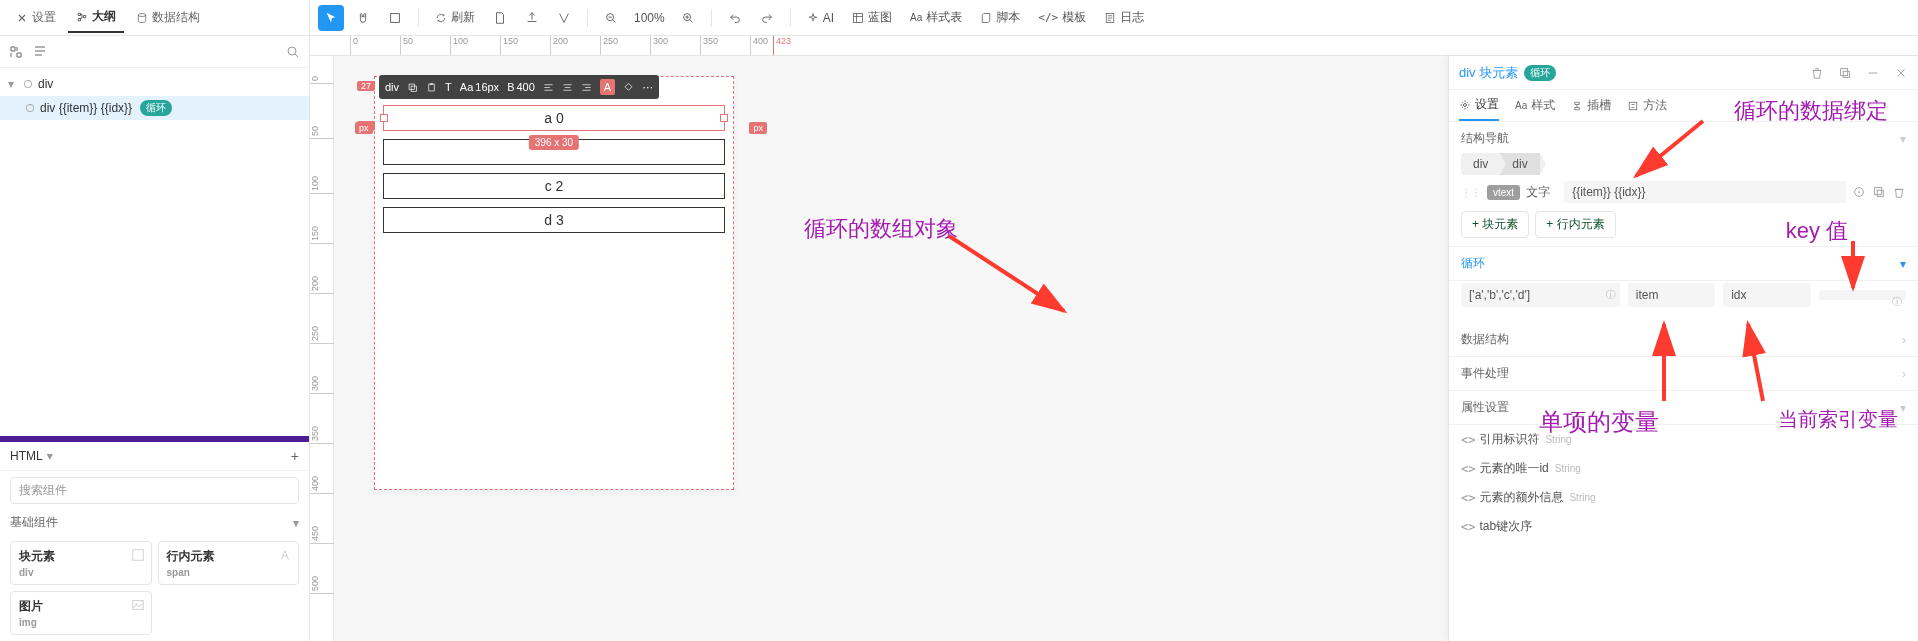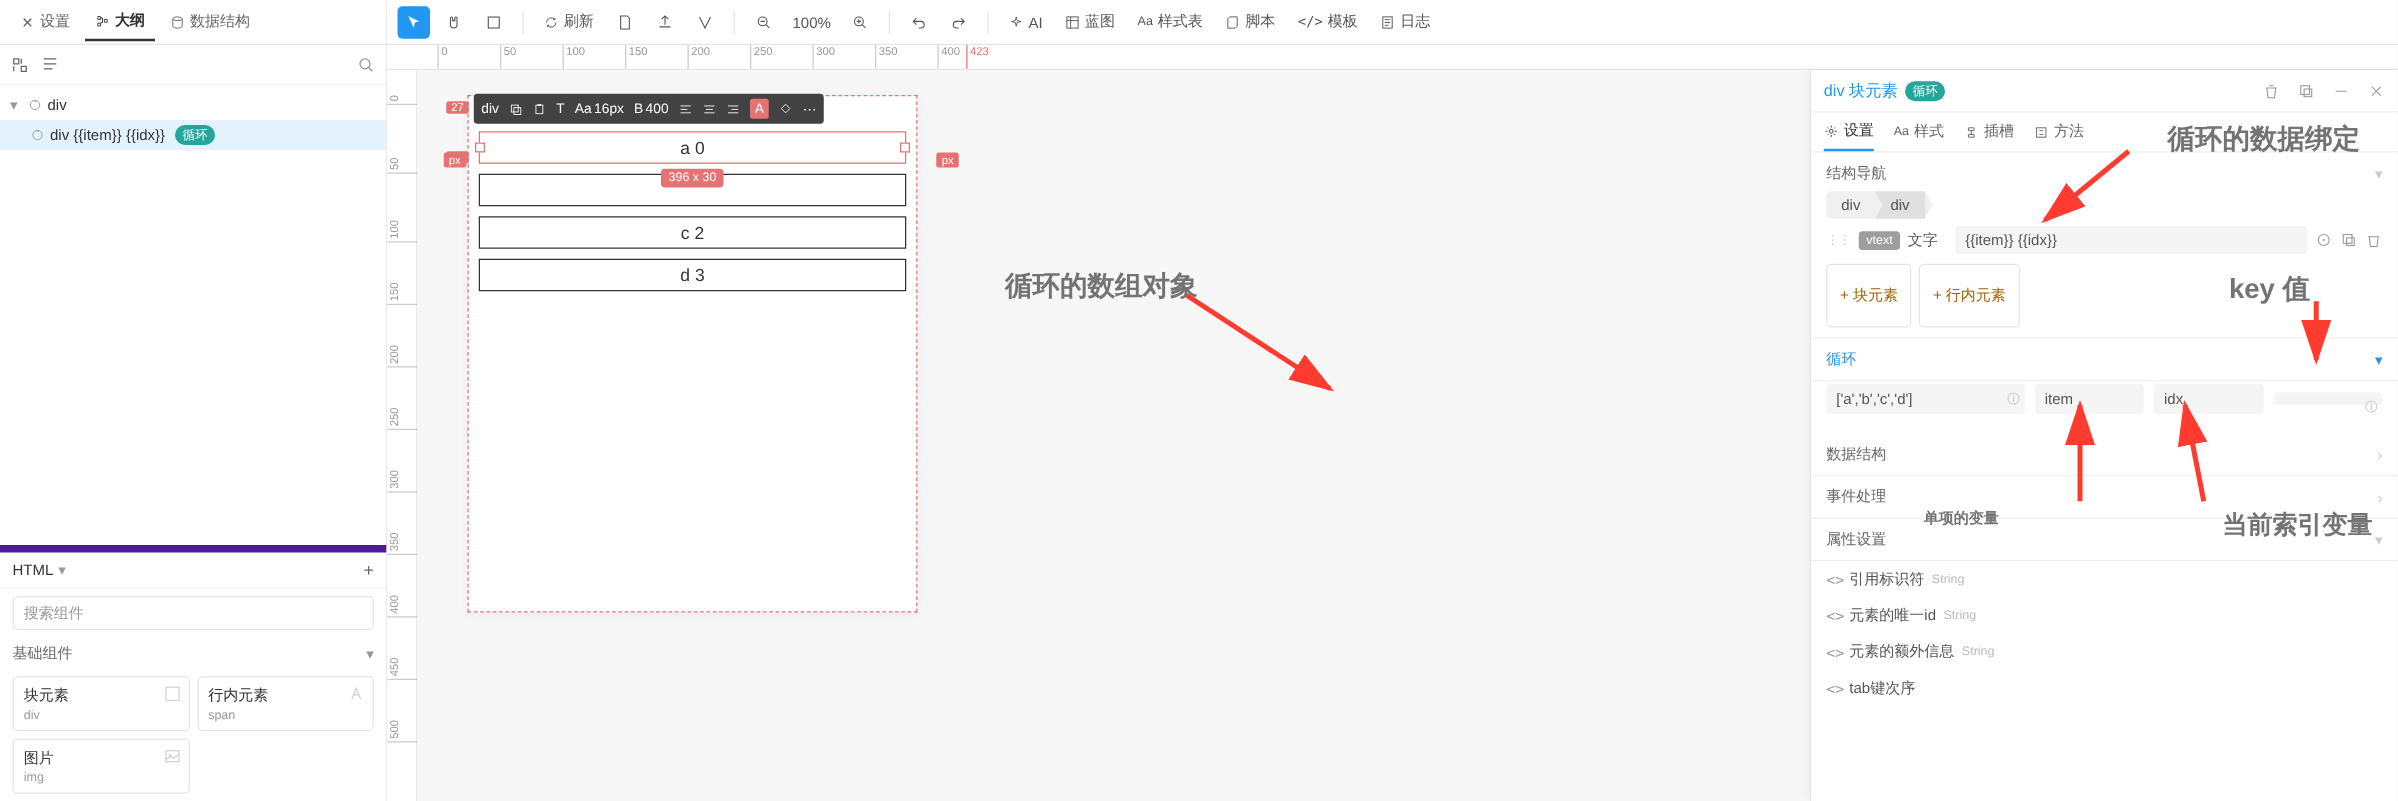--- a/index.html
+++ b/index.html
@@ -22,21 +22,21 @@
 .tree-row .caret { width: 10px; color: #999; }
 .tree-row .nicon { width: 12px; height: 12px; color: #999; }
 .tree-row.indent1 { padding-left: 24px; }
 .tree-row .tag-loop { background: #26a69a; color: #fff; border-radius: 8px; padding: 1px 6px; font-size: 10px; margin-left: 4px; }
 .left-bottom { margin-top: auto; border-top: 6px solid #4c1d95; display: flex; flex-direction: column; }
 .html-head { display: flex; align-items: center; padding: 6px 10px; border-bottom: 1px solid #f0f0f0; }
 .html-head .plus { margin-left: auto; color: #666; cursor: pointer; font-size: 14px; }
 .search-box { border: 1px solid #e5e5e5; border-radius: 4px; padding: 4px 8px; margin: 6px 10px; color: #999; font-size: 12px; }
 .basic-comp-head { display: flex; align-items: center; padding: 4px 10px; color: #666; font-size: 12px; }
 .basic-comp-head .arrow { margin-left: auto; color: #999; }
-.comp-grid { display: grid; grid-template-columns: 1fr 1fr; gap: 6px; padding: 6px 10px; }
+.comp-grid { display: grid; grid-template-columns: 1fr 1fr; gap: 6px; padding: 6px 10px; font-weight: bold; }
 .comp-card { border: 1px solid #e5e5e5; border-radius: 4px; padding: 6px 8px; display: flex; flex-direction: column; gap: 2px; position: relative; cursor: pointer; }
 .comp-card .cname { font-size: 12px; color: #333; }
 .comp-card .csub { font-size: 10px; color: #999; }
 .comp-card .cicon { position: absolute; right: 6px; top: 6px; width: 14px; height: 14px; color: #ccc; }
 
 
 .center { flex: 1; display: flex; flex-direction: column; background: #f7f7f7; position: relative; }
 .toolbar { height: 36px; background: #fff; border-bottom: 1px solid #e5e5e5; display: flex; align-items: center; padding: 0 8px; gap: 6px; }
 .toolbar .tbtn { width: 26px; height: 26px; display: flex; align-items: center; justify-content: center; cursor: pointer; border-radius: 4px; color: #555; }
 .toolbar .tbtn.primary { background: #2196f3; color: #fff; }
@@ -59,21 +59,21 @@
 .element-toolbar .etool.accent { background: #e57373; padding: 2px 4px; border-radius: 2px; }
 .loop-item { border: 1px solid #333; text-align: center; padding: 4px 0; margin-bottom: 8px; font-size: 14px; background: #fff; }
 .loop-item.selected { border: 1px solid #e57373; position: relative; }
 .loop-item.selected::before, .loop-item.selected::after { content:''; position: absolute; width: 6px; height: 6px; background: #fff; border: 1px solid #e57373; }
 .loop-item.selected::before { left: -4px; top: 50%; transform: translateY(-50%); }
 .loop-item.selected::after { right: -4px; top: 50%; transform: translateY(-50%); }
 .size-badge { position: absolute; left: 50%; transform: translateX(-50%); top: 58px; background: #e57373; color: #fff; font-size: 10px; padding: 2px 6px; border-radius: 3px; z-index: 5; }
 .add-btn-float { position: absolute; right: 10px; top: 260px; width: 22px; height: 22px; border-radius: 50%; background: #fff; border: 1px solid #ccc; display: flex; align-items: center; justify-content: center; color: #666; cursor: pointer; font-size: 14px; }
 
 
-.anno { position: absolute; color: #737373; font-size: 22px; font-weight: 700; pointer-events: none; z-index: 20; text-align: center; }
+.anno { position: absolute; color: #a21caf; font-size: 22px; font-weight: 400; pointer-events: none; z-index: 20; text-align: center; }
 .arrow-svg { position: absolute; pointer-events: none; z-index: 19; }
 
 
 .right-panel { width: 470px; background: #fff; border-left: 1px solid #e5e5e5; display: flex; flex-direction: column; position: absolute; right: 0; top: 56px; bottom: 0; box-shadow: -2px 0 8px rgba(0,0,0,0.05); }
 .right-head { display: flex; align-items: center; height: 34px; padding: 0 10px; border-bottom: 1px solid #f0f0f0; gap: 6px; }
 .right-head .title { color: #2196f3; font-size: 13px; }
 .right-head .loop-badge { background: #26a69a; color: #fff; font-size: 10px; padding: 1px 6px; border-radius: 8px; }
 .right-head .spacer { flex: 1; }
 .right-head .wicon { width: 14px; height: 14px; color: #999; cursor: pointer; margin-left: 8px; }
 .right-subtabs { display: flex; padding: 0 10px; gap: 16px; border-bottom: 1px solid #f0f0f0; height: 32px; align-items: center; }
@@ -87,21 +87,21 @@
 .bc-item:first-child { border-radius: 4px 0 0 4px; }
 .bc-item.active { background: #e0e0e0; }
 .bc-item::after { content: ''; position: absolute; right: -6px; top: 0; border-left: 6px solid #f0f0f0; border-top: 11px solid transparent; border-bottom: 11px solid transparent; z-index: 1; }
 .vtext-row { display: flex; align-items: center; gap: 6px; margin-top: 6px; }
 .vtext-row .drag-handle { color: #ccc; cursor: grab; font-size: 10px; }
 .vtext-row .vtag { background: #9e9e9e; color: #fff; font-size: 10px; padding: 2px 6px; border-radius: 3px; }
 .vtext-row .vlabel { font-size: 12px; color: #555; }
 .vtext-row .vinput { flex: 1; background: #f5f5f5; border: none; padding: 4px 8px; font-size: 12px; border-radius: 3px; margin-left: 8px; color: #555; }
 .vtext-row .vico { color: #999; cursor: pointer; width: 14px; }
 .add-el-row { display: flex; gap: 6px; margin-top: 8px; }
-.add-el-btn { border: 1px solid #e5e5e5; border-radius: 4px; padding: 16px 10px; font-size: 12px; color: #a16207; cursor: pointer; display: flex; align-items: center; gap: 4px; }
+.add-el-btn { border: 1px solid #e5e5e5; border-radius: 4px; padding: 4px 10px; font-size: 12px; color: #14532d; cursor: pointer; display: flex; align-items: center; gap: 4px; }
 .loop-section-head { color: #2196f3; font-size: 12px; padding: 8px 12px; display: flex; align-items: center; border-bottom: 1px solid #f0f0f0; }
 .loop-section-head .caret-r { margin-left: auto; color: #2196f3; }
 .loop-row-labels { display: flex; padding: 6px 12px 2px; gap: 8px; font-size: 11px; color: #999; }
 .loop-row-labels .lbl1 { flex: 2; }
 .loop-row-labels .lbl2, .loop-row-labels .lbl3, .loop-row-labels .lbl4 { flex: 1; }
 .loop-row-fields { display: flex; padding: 2px 12px 8px; gap: 8px; align-items: center; }
 .loop-field { background: #f5f5f5; border: none; padding: 5px 8px; font-size: 12px; border-radius: 3px; color: #555; position: relative; }
 .loop-field.f1 { flex: 2; }
 .loop-field.f2, .loop-field.f3, .loop-field.f4 { flex: 1; }
 .loop-field .info-ico { position: absolute; right: 4px; top: 5px; color: #bbb; font-size: 10px; }
@@ -516,21 +516,21 @@
         <path d="M25 5 L25 52" stroke="#ff3b30" stroke-width="4" fill="none" marker-end="url(#ah3)"></path>
       </svg>
 
     <div class="loop-row-fields">
       <div class="loop-field f1"><span>['a','b','c','d']</span><span class="info-ico">ⓘ</span></div>
       <div class="loop-field f2"><span>item</span></div>
       <div class="loop-field f3"><span>idx</span></div>
       <div class="loop-field f4"><span></span><span class="info-ico">ⓘ</span></div>
     </div>
 
-    <div class="anno" style="left:90px;top:350px;font-size:12px">单项的变量</div>
+    <div class="anno" style="left:90px;top:350px;font-size:24px">单项的变量</div>
     <svg class="arrow-svg" style="left:200px;top:260px" width="40" height="90">
         <defs>
           <marker id="ah4" markerWidth="10" markerHeight="10" refX="8" refY="3" orient="auto">
             <path d="M0,0 L0,6 L9,3 z" fill="#ff3b30"></path>
           </marker>
         </defs>
         <path d="M15 85 L15 8" stroke="#ff3b30" stroke-width="4" fill="none" marker-end="url(#ah4)"></path>
       </svg>
 
     <div class="anno" style="right:20px;top:350px;font-size:20px">当前索引变量</div>

